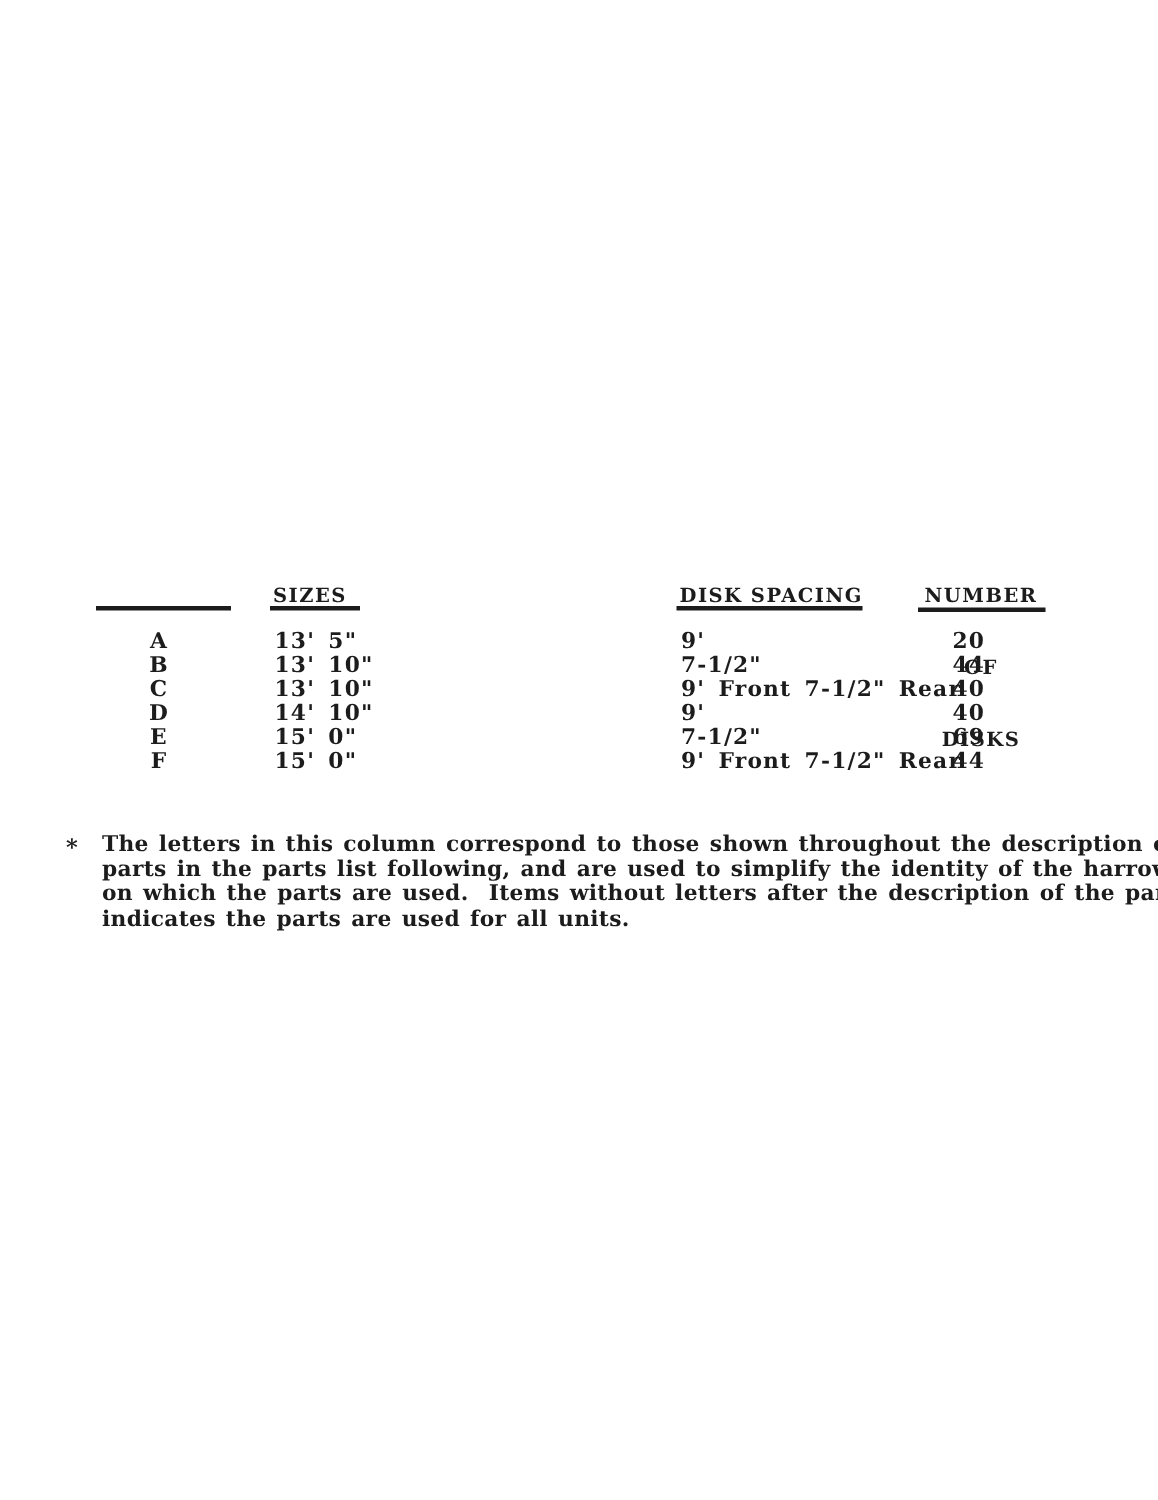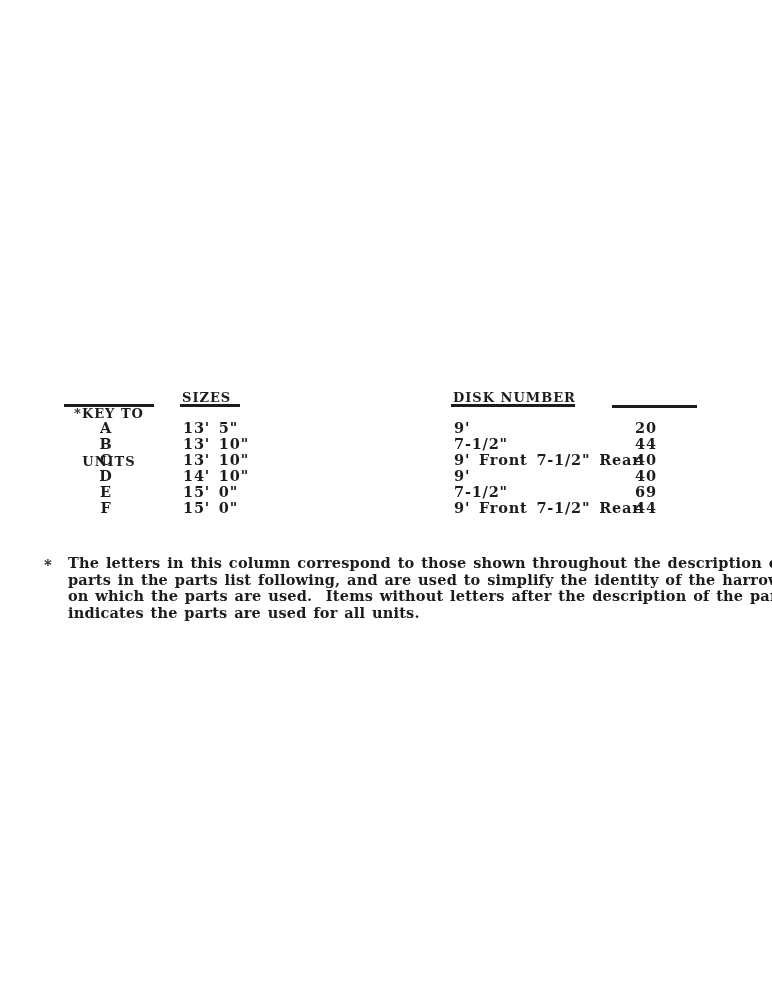--- a/index.html
+++ b/index.html
@@ -77,32 +77,33 @@
     letter-spacing: 0.2px;
     word-spacing: 1.5px;
     white-space: pre;
   }
 </style>
 </head>
 <body>
 
 <div class="page">
 
-  <div class="abs hdr hdr-center h-key">
-    <div>*KEY TO</div>
-    <div>UNITS</div>
-  </div>
   <div class="rule rule-key"></div>
 
   <div class="abs hdr h-sizes">SIZES</div>
   <div class="rule rule-sizes"></div>
 
-  <div class="abs hdr h-space">DISK NUMBER</div>
+  <div class="abs hdr h-space">DISK SPACING</div>
   <div class="rule rule-space"></div>
 
+  <div class="abs hdr hdr-center h-disks">
+    <div>NUMBER</div>
+    <div>OF</div>
+    <div>DISKS</div>
+  </div>
   <div class="rule rule-disks"></div>
 
   <div class="abs cell r0 c-key">A</div>
   <div class="abs cell r0 c-size">13' 5"</div>
   <div class="abs cell r0 c-space">9'</div>
   <div class="abs cell r0 c-disks">20</div>
 
   <div class="abs cell r1 c-key">B</div>
   <div class="abs cell r1 c-size">13' 10"</div>
   <div class="abs cell r1 c-space">7-1/2"</div>

